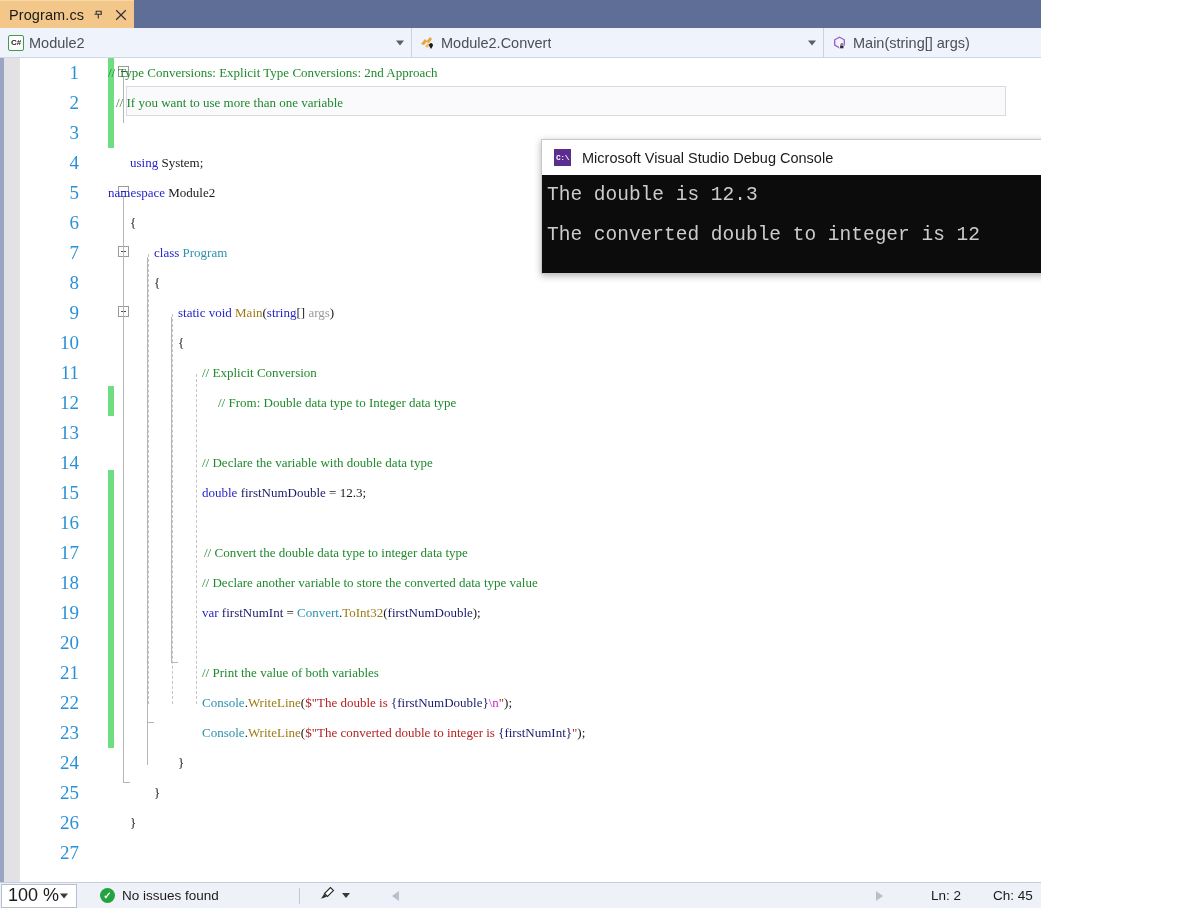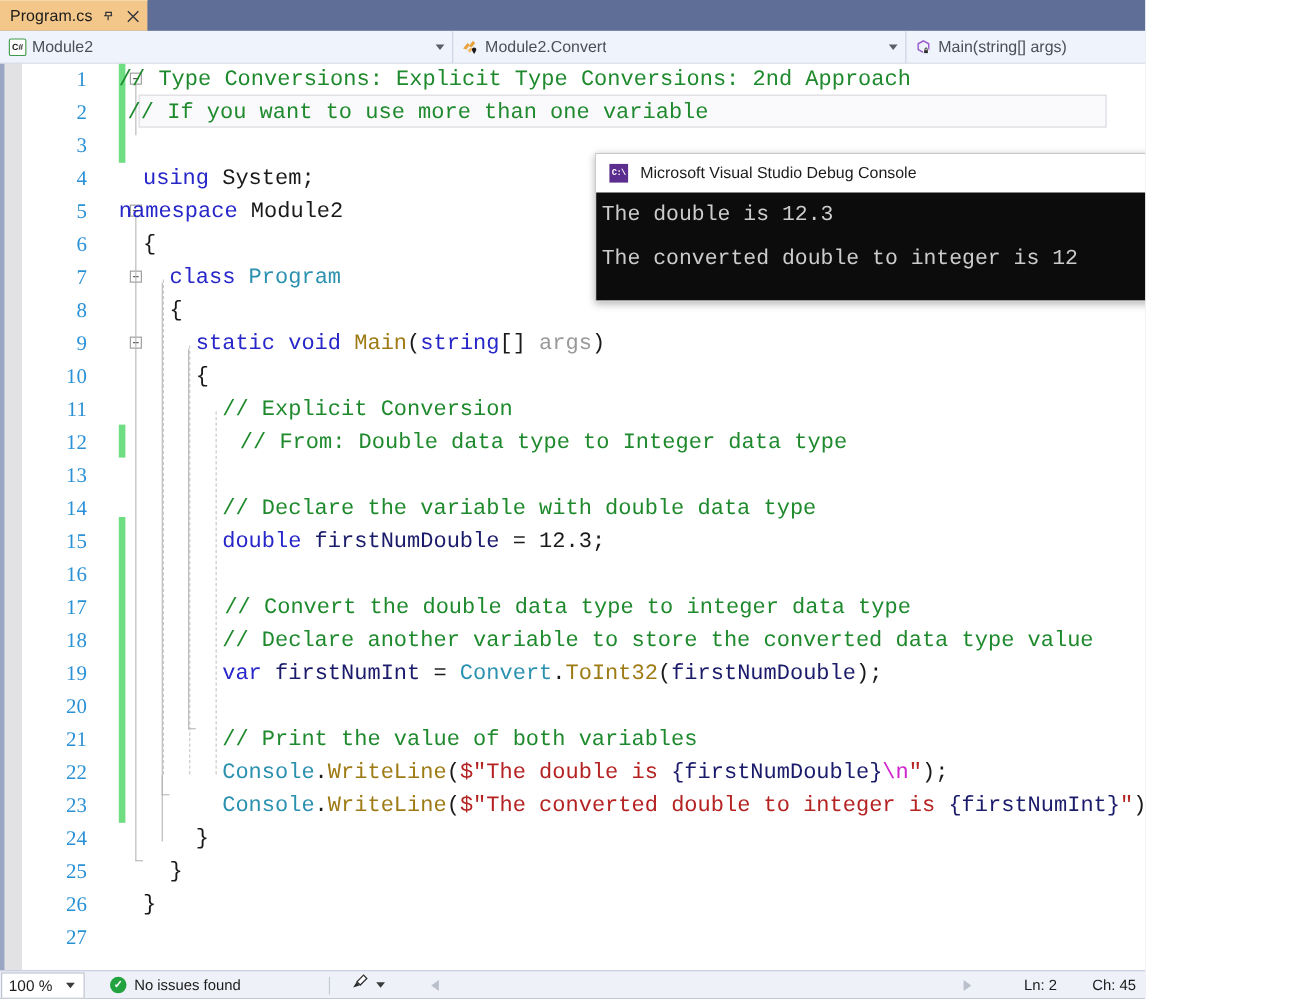--- a/index.html
+++ b/index.html
@@ -137,22 +137,22 @@
     position: relative;
     height: 30px;
   }
   .changebar {
     position: absolute;
     left: 88px;
     width: 6px;
     background: #6fdd82;
   }
   .codetext {
-    font-family: Liberation Mono, monospace;
-    font-size: 20px;
+    font-family: Liberation Serif, serif;
+    font-size: 13px;
     line-height: 30px;
     color: #1a1a1a;
     white-space: pre;
     position: relative;
     flex: 1;
   }
 
   
   .c-comment  { color: #1f8a2d; }
   .c-keyword  { color: #2626c9; }
@@ -284,21 +284,21 @@
   .zoombox {
     width: 76px; height: 24px;
     margin-left: 1px;
     background: #ffffff;
     border: 1px solid #b8bfcc;
     display: flex; align-items: center;
     padding: 0 4px 0 6px;
     position: relative;
     flex: none;
   }
-  .zoombox .zval { font-size: 14px; color: #1b1b1b; }
+  .zoombox .zval { font-size: 18px; color: #1b1b1b; }
   .zoombox .zarr {
     position: absolute; right: 8px; top: 50%;
     transform: translateY(-50%);
     width: 0; height: 0;
     border-left: 4px solid transparent;
     border-right: 4px solid transparent;
     border-top: 5px solid #3a3a3a;
   }
   .status-ok {
     display: flex; align-items: center; gap: 7px;

